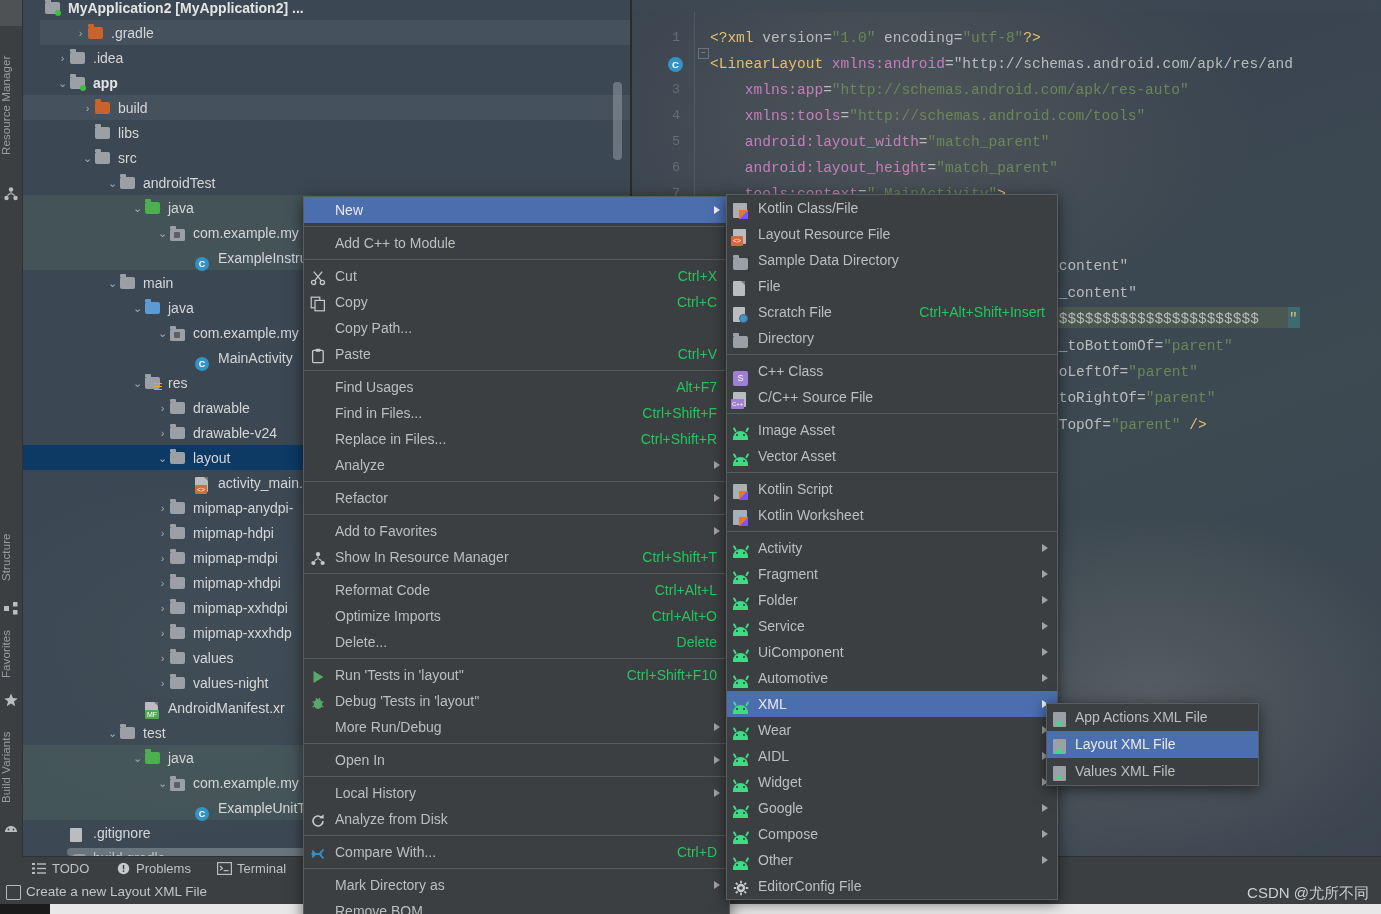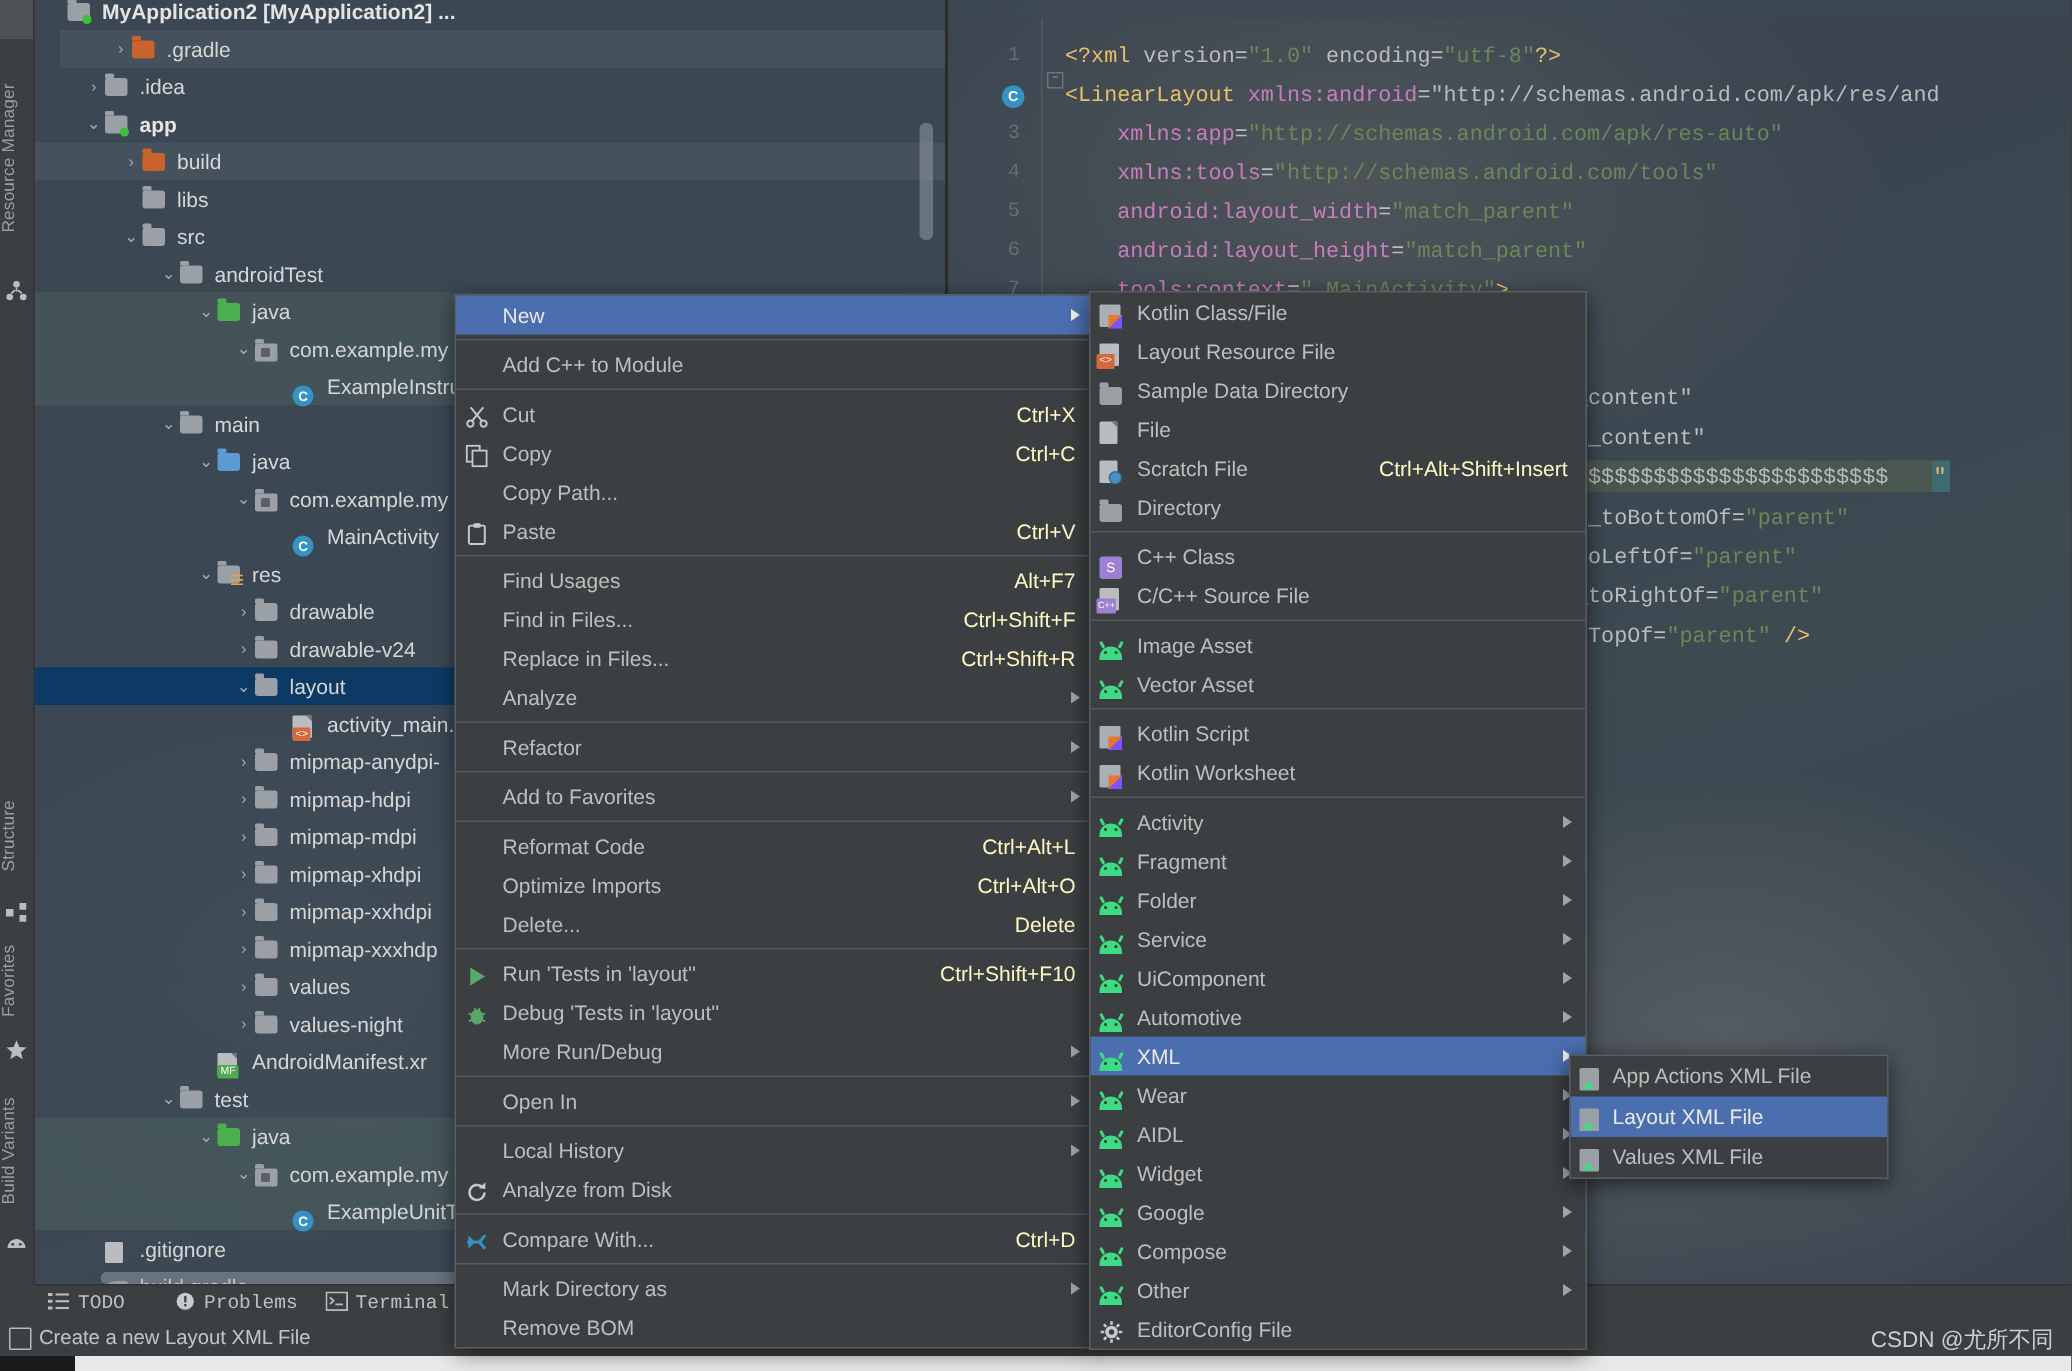--- a/index.html
+++ b/index.html
@@ -126,21 +126,21 @@
     z-index:60;color:#BEBEBE;font-size:14px;
     padding:0;
   }
   .mi{
     position:relative;height:26px;line-height:26px;
     white-space:nowrap;cursor:default;
   }
   .mi.sel{background:#4B6EAF;color:#E9E9E9;}
   .mi .micon{position:absolute;left:6px;top:5px;width:16px;height:16px;}
   .mi .mlabel{position:absolute;left:31px;}
-  .mi .mkey{position:absolute;right:12px;color:#fef9c3;}
+  .mi .mkey{position:absolute;right:12px;color:#22c55e;}
   .mi .marrow{position:absolute;right:9px;top:9px;width:0;height:0;
      border-style:solid;border-width:4.5px 0 4.5px 6px;border-color:transparent transparent transparent #A3A3A3;}
   .mi.sel .marrow{border-left-color:#F0F0F0;}
   .msep{height:1px;background:#565A5C;margin:3px 0;}
 
   #menu1{left:303px;top:196px;width:425px;}
   #menu2{left:726px;top:194px;width:330px;}
   #menu3{left:1046px;top:703px;width:211px;}
   #menu1 .mi .mlabel{left:31px;}
   #menu2 .mi .mlabel{left:31px;}
@@ -182,21 +182,21 @@
   .xmlfileico{display:inline-block;width:13px;height:15px;background:#9AA0A6;border-radius:1px;position:relative;}
   .xmlfileico:after{content:"";position:absolute;left:2px;bottom:1px;width:0;height:0;
     border-style:solid;border-width:0 4px 5px 4px;border-color:transparent transparent #3DDC84 transparent;}
 
   
   .tool-bar{
     position:absolute;left:22px;top:856px;width:1359px;height:24px;
     background:#3C3F41;border-top:1px solid #2F3132;z-index:40;
     font-size:13px;color:#C0C0C0;
   }
-  .tool-item{position:absolute;top:0;height:24px;line-height:24px;white-space:nowrap;font-family:Liberation Mono, monospace;}
+  .tool-item{position:absolute;top:0;height:24px;line-height:24px;white-space:nowrap;}
   .tool-item .ti{display:inline-block;width:15px;height:13px;vertical-align:-2px;margin-right:5px;}
   .status-bar{
     position:absolute;left:0;top:880px;width:1381px;height:24px;
     background:#3C3F41;z-index:40;font-size:13.5px;color:#C4C4C4;
   }
   .status-ico{position:absolute;left:6px;top:5px;width:13px;height:13px;border:1.5px solid #B6BABD;border-radius:1px;}
   .status-txt{position:absolute;left:26px;top:0;height:24px;line-height:24px;white-space:nowrap;}
   .bottom-black{position:absolute;left:0;top:904px;width:1381px;height:10px;background:#1B1B1B;z-index:41;}
   .bottom-white{position:absolute;left:50px;top:904px;width:1331px;height:10px;background:#E8E8E8;z-index:42;}
   .watermark{
@@ -391,20 +391,30 @@
       <div class="msep"></div>
       <div class="mi">
         <span class="mlabel">Refactor</span>
         <span class="marrow"></span>
       </div>
       <div class="msep"></div>
       <div class="mi">
         <span class="mlabel">Add to Favorites</span>
         <span class="marrow"></span>
       </div>
+      <div class="mi">
+        <span class="micon"><svg width="16" height="16" viewBox="0 0 16 16">
+            <circle cx="8" cy="3.2" r="2.1" fill="#C6CACD"></circle>
+            <circle cx="3.4" cy="12" r="2.1" fill="#C6CACD"></circle>
+            <circle cx="12.6" cy="12" r="2.1" fill="#C6CACD"></circle>
+            <path d="M8 5.3v3.2M4.6 9.8 6.9 8M11.4 9.8 9.1 8" stroke="#C6CACD" stroke-width="1.1" fill="none"></path>
+          </svg></span>
+        <span class="mlabel">Show In Resource Manager</span>
+        <span class="mkey">Ctrl+Shift+T</span>
+      </div>
       <div class="msep"></div>
       <div class="mi">
         <span class="mlabel">Reformat Code</span>
         <span class="mkey">Ctrl+Alt+L</span>
       </div>
       <div class="mi">
         <span class="mlabel">Optimize Imports</span>
         <span class="mkey">Ctrl+Alt+O</span>
       </div>
       <div class="mi">

